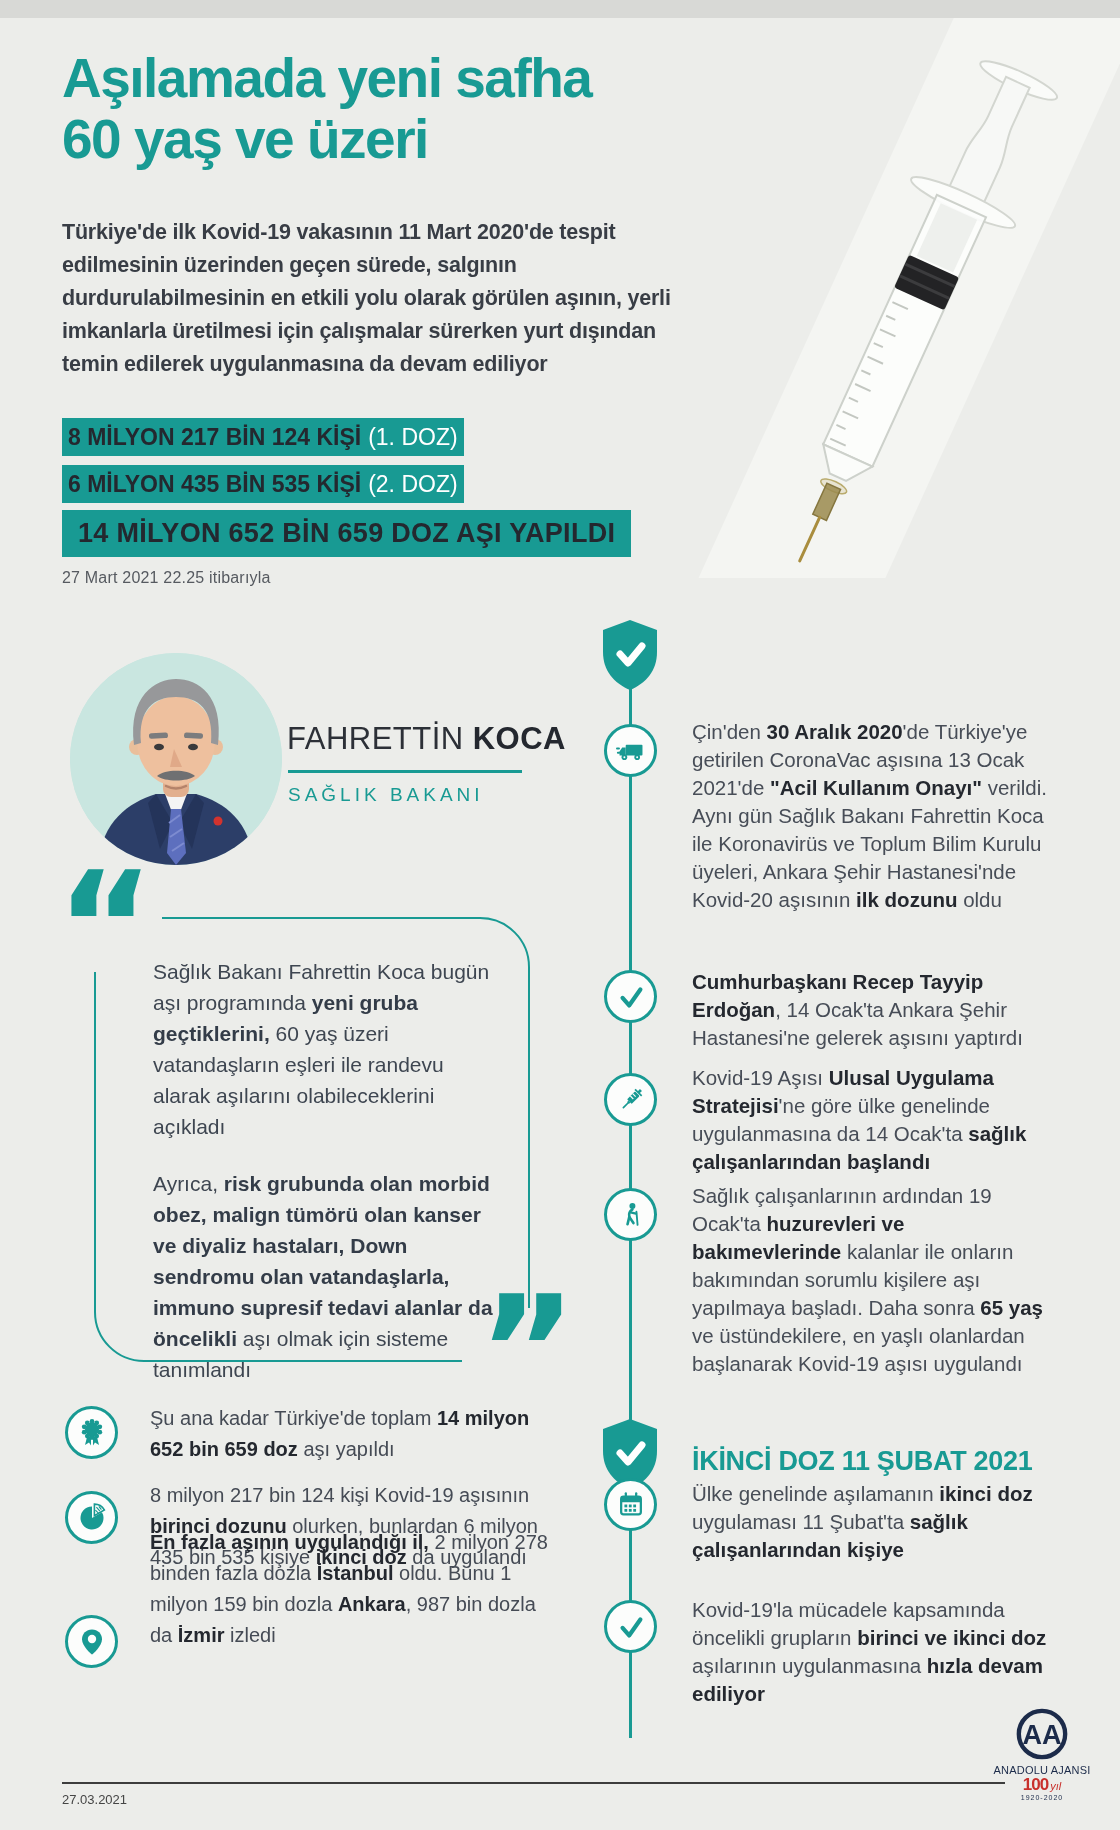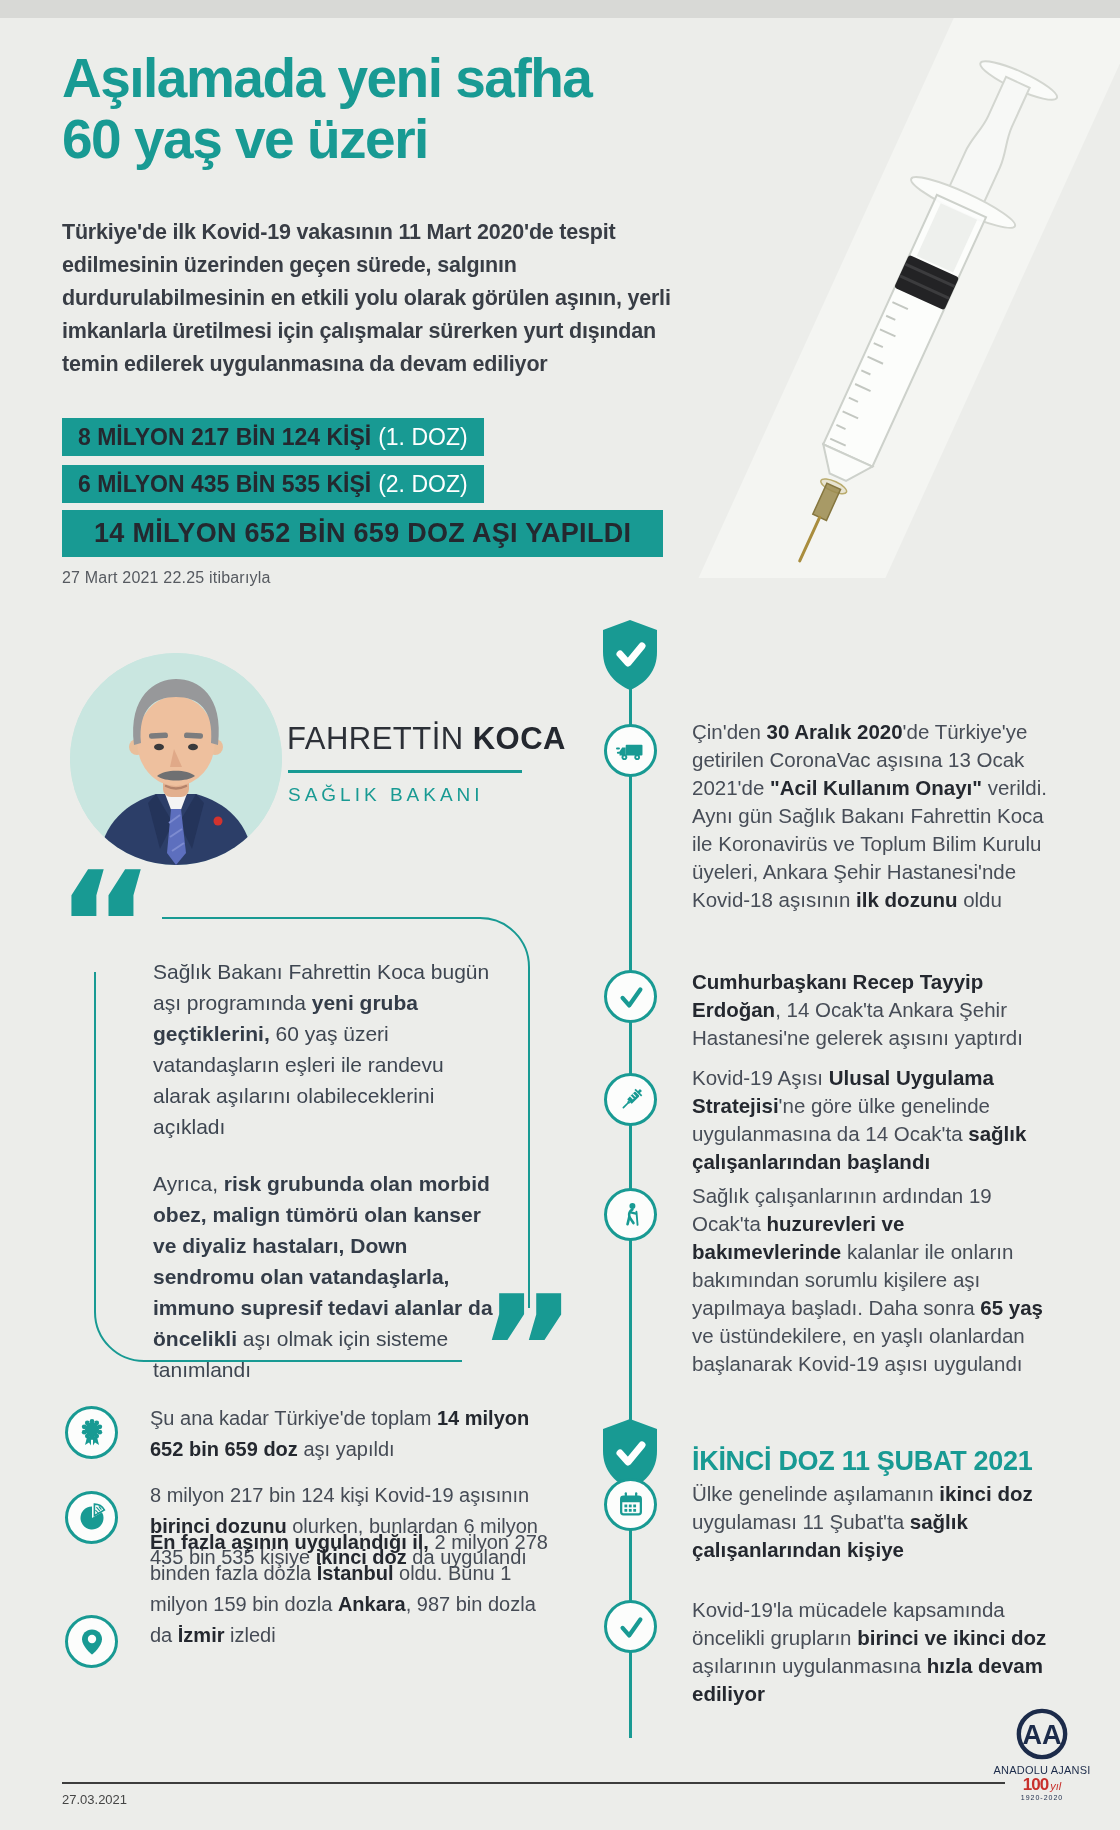--- a/index.html
+++ b/index.html
@@ -9,26 +9,26 @@
     font-family:"Liberation Sans",sans-serif;
   }
   
   .syringe-art{position:absolute;top:0;right:0;z-index:0;}
   h1{position:absolute;left:62px;top:30px;margin:0;z-index:1;
      color:#189a93;font-size:55px;line-height:61px;font-weight:800;letter-spacing:-1.5px;}
   h1 span{display:block;}
   .intro{position:absolute;left:62px;top:198px;width:640px;margin:0;z-index:1;
      color:#383d45;font-size:21.5px;line-height:33px;font-weight:700;letter-spacing:-.2px;}
   .badge{position:absolute;left:62px;z-index:1;display:inline-flex;align-items:center;
-     background:#189a93;color:#fff;padding:0 16px;white-space:nowrap;}
+     background:#189a93;color:#fff;padding:0 6px;white-space:nowrap;}
   .badge b{font-weight:700;}
   .badge .suffix{font-weight:400;margin-left:7px;text-align:right;}
   .badge.b1{top:400px;height:38px;font-size:23px;}
   .badge.b2{top:447px;height:38px;font-size:23px;}
-  .badge.b3{top:492px;height:47px;font-size:27px;padding:0 32px;letter-spacing:.3px;}
+  .badge.b3{top:492px;height:47px;font-size:27px;padding:0 16px;letter-spacing:.3px;}
   .asof{position:absolute;left:62px;top:551px;font-size:16px;color:#565a60;letter-spacing:.2px;}
   
   .avatar{position:absolute;left:70px;top:635px;width:212px;height:212px;border-radius:50%;
      overflow:hidden;z-index:1;background:#c9e6e0;}
   .mname{position:absolute;left:287px;top:703px;font-size:31px;color:#2c3037;letter-spacing:.5px;}
   .mname .fn{font-weight:400;}
   .mname .ln{font-weight:800;margin-left:9px;}
   .mline{position:absolute;left:288px;top:752px;width:234px;height:3px;background:#189a93;}
   .mrole{position:absolute;left:288px;top:766px;font-size:19px;letter-spacing:4px;color:#189a93;font-weight:400;}
   
@@ -230,21 +230,21 @@
       <rect x="0" y="11" width="4.5" height="2.4" rx="1.2"></rect>
       <rect x="1" y="15.8" width="3.8" height="2.4" rx="1.2"></rect>
       <path d="M11 11 L7 11 L4 15.5 L4 20 L11 20 Z"></path>
       <rect x="11" y="8" width="19" height="12" rx="1"></rect>
       <circle cx="9.5" cy="22" r="3.2"></circle>
         <circle cx="9.5" cy="22" r="1.1" fill="#fcfdfc"></circle>
       <circle cx="24" cy="22" r="3.2"></circle>
         <circle cx="24" cy="22" r="1.1" fill="#fcfdfc"></circle>
     </svg>
   </div>
-  <div class="tl-text tt1"><span>Çin'den </span><b>30 Aralık 2020</b><span>'de Türkiye'ye getirilen CoronaVac aşısına 13 Ocak 2021'de </span><b>"Acil Kullanım Onayı"</b><span> verildi. Aynı gün Sağlık Bakanı Fahrettin Koca ile Koronavirüs ve Toplum Bilim Kurulu üyeleri, Ankara Şehir Hastanesi'nde Kovid-18 aşısının </span><b>ilk dozunu</b><span> oldu</span></div>
+  <div class="tl-text tt1"><span>Çin'den </span><b>30 Aralık 2020</b><span>'de Türkiye'ye getirilen CoronaVac aşısına 13 Ocak 2021'de </span><b>"Acil Kullanım Onayı"</b><span> verildi. Aynı gün Sağlık Bakanı Fahrettin Koca ile Koronavirüs ve Toplum Bilim Kurulu üyeleri, Ankara Şehir Hastanesi'nde Kovid-20 aşısının </span><b>ilk dozunu</b><span> oldu</span></div>
 
   <div class="tl-circle c2">
     <svg width="30" height="30" viewBox="0 0 32 32">
       <path d="M7 17 l7 8 l12 -17" stroke="#189a93" stroke-width="4.5" fill="none" stroke-linecap="round" stroke-linejoin="round"></path>
     </svg>
   </div>
   <div class="tl-text tt2"><b>Cumhurbaşkanı Recep Tayyip Erdoğan</b><span>, 14 Ocak'ta Ankara Şehir Hastanesi'ne gelerek aşısını yaptırdı</span></div>
 
   <div class="tl-circle c3">
     <svg width="30" height="30" viewBox="0 0 32 32">

